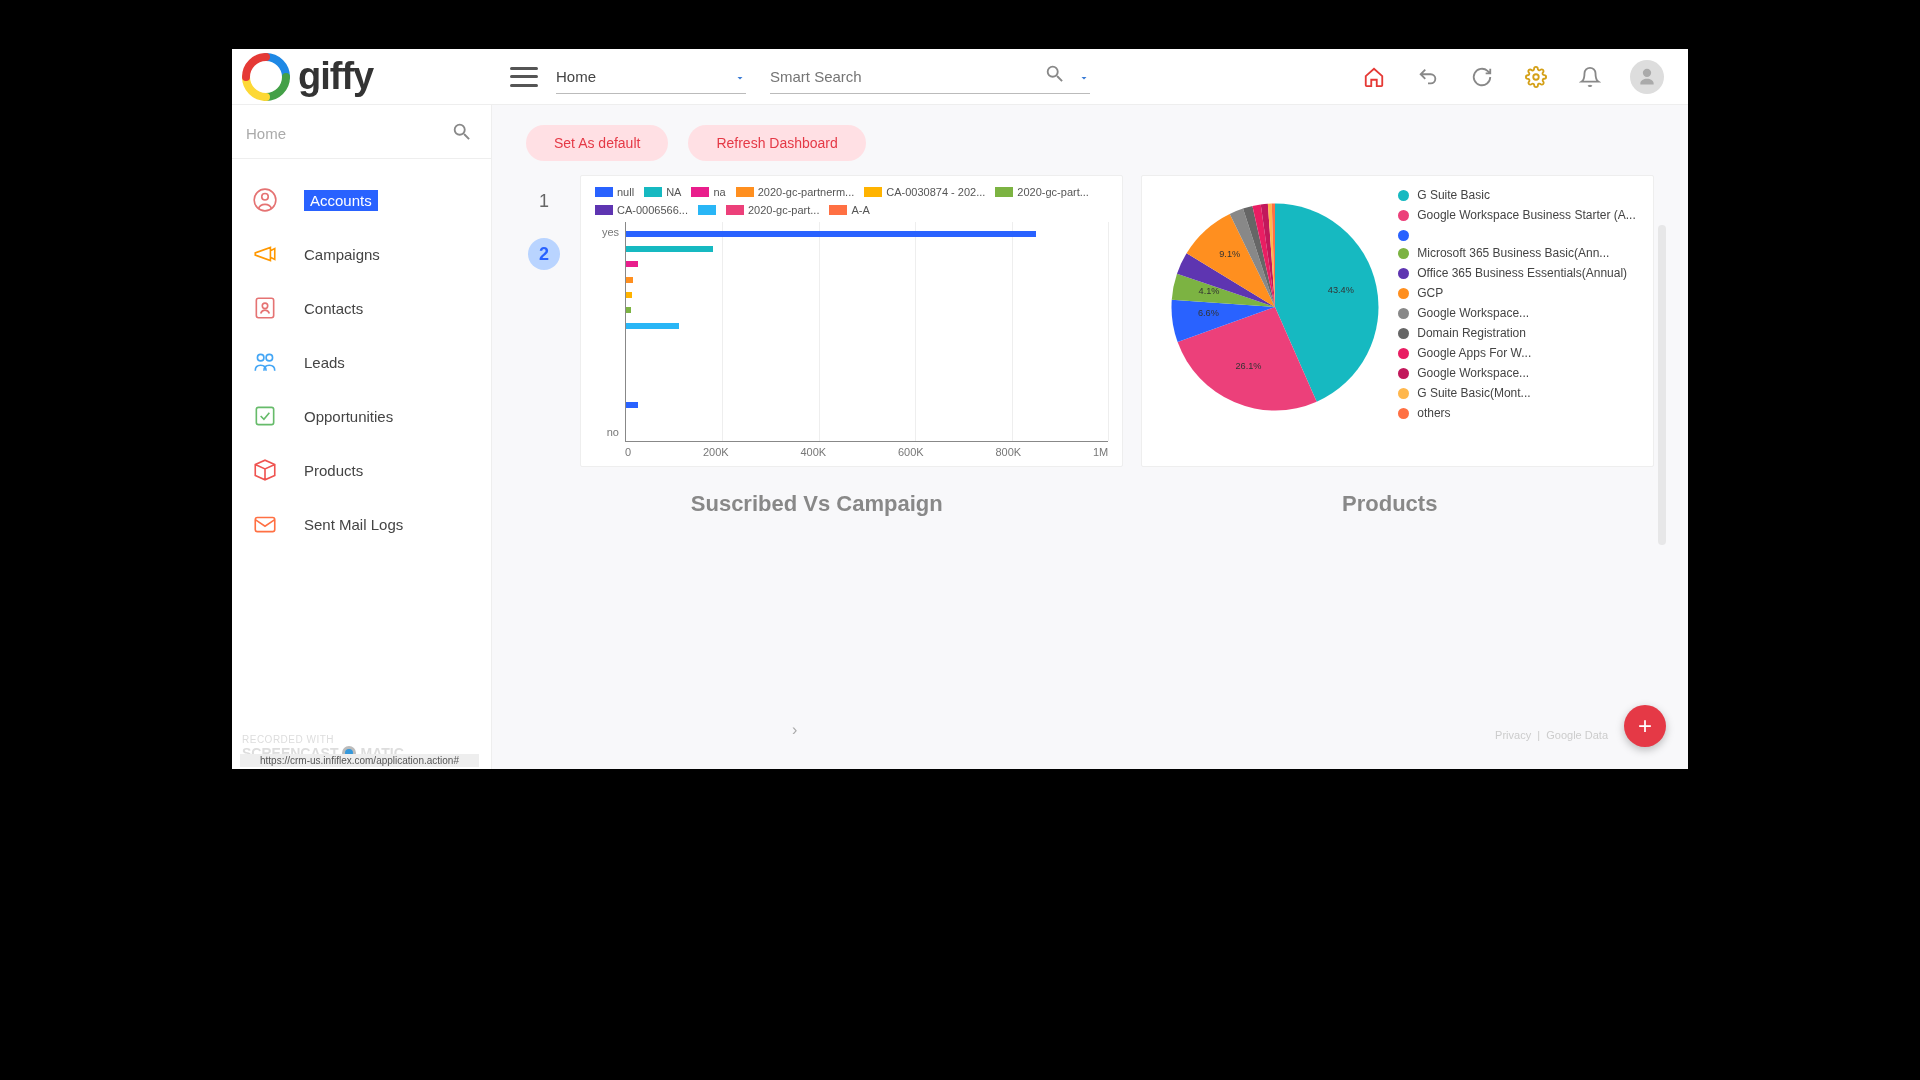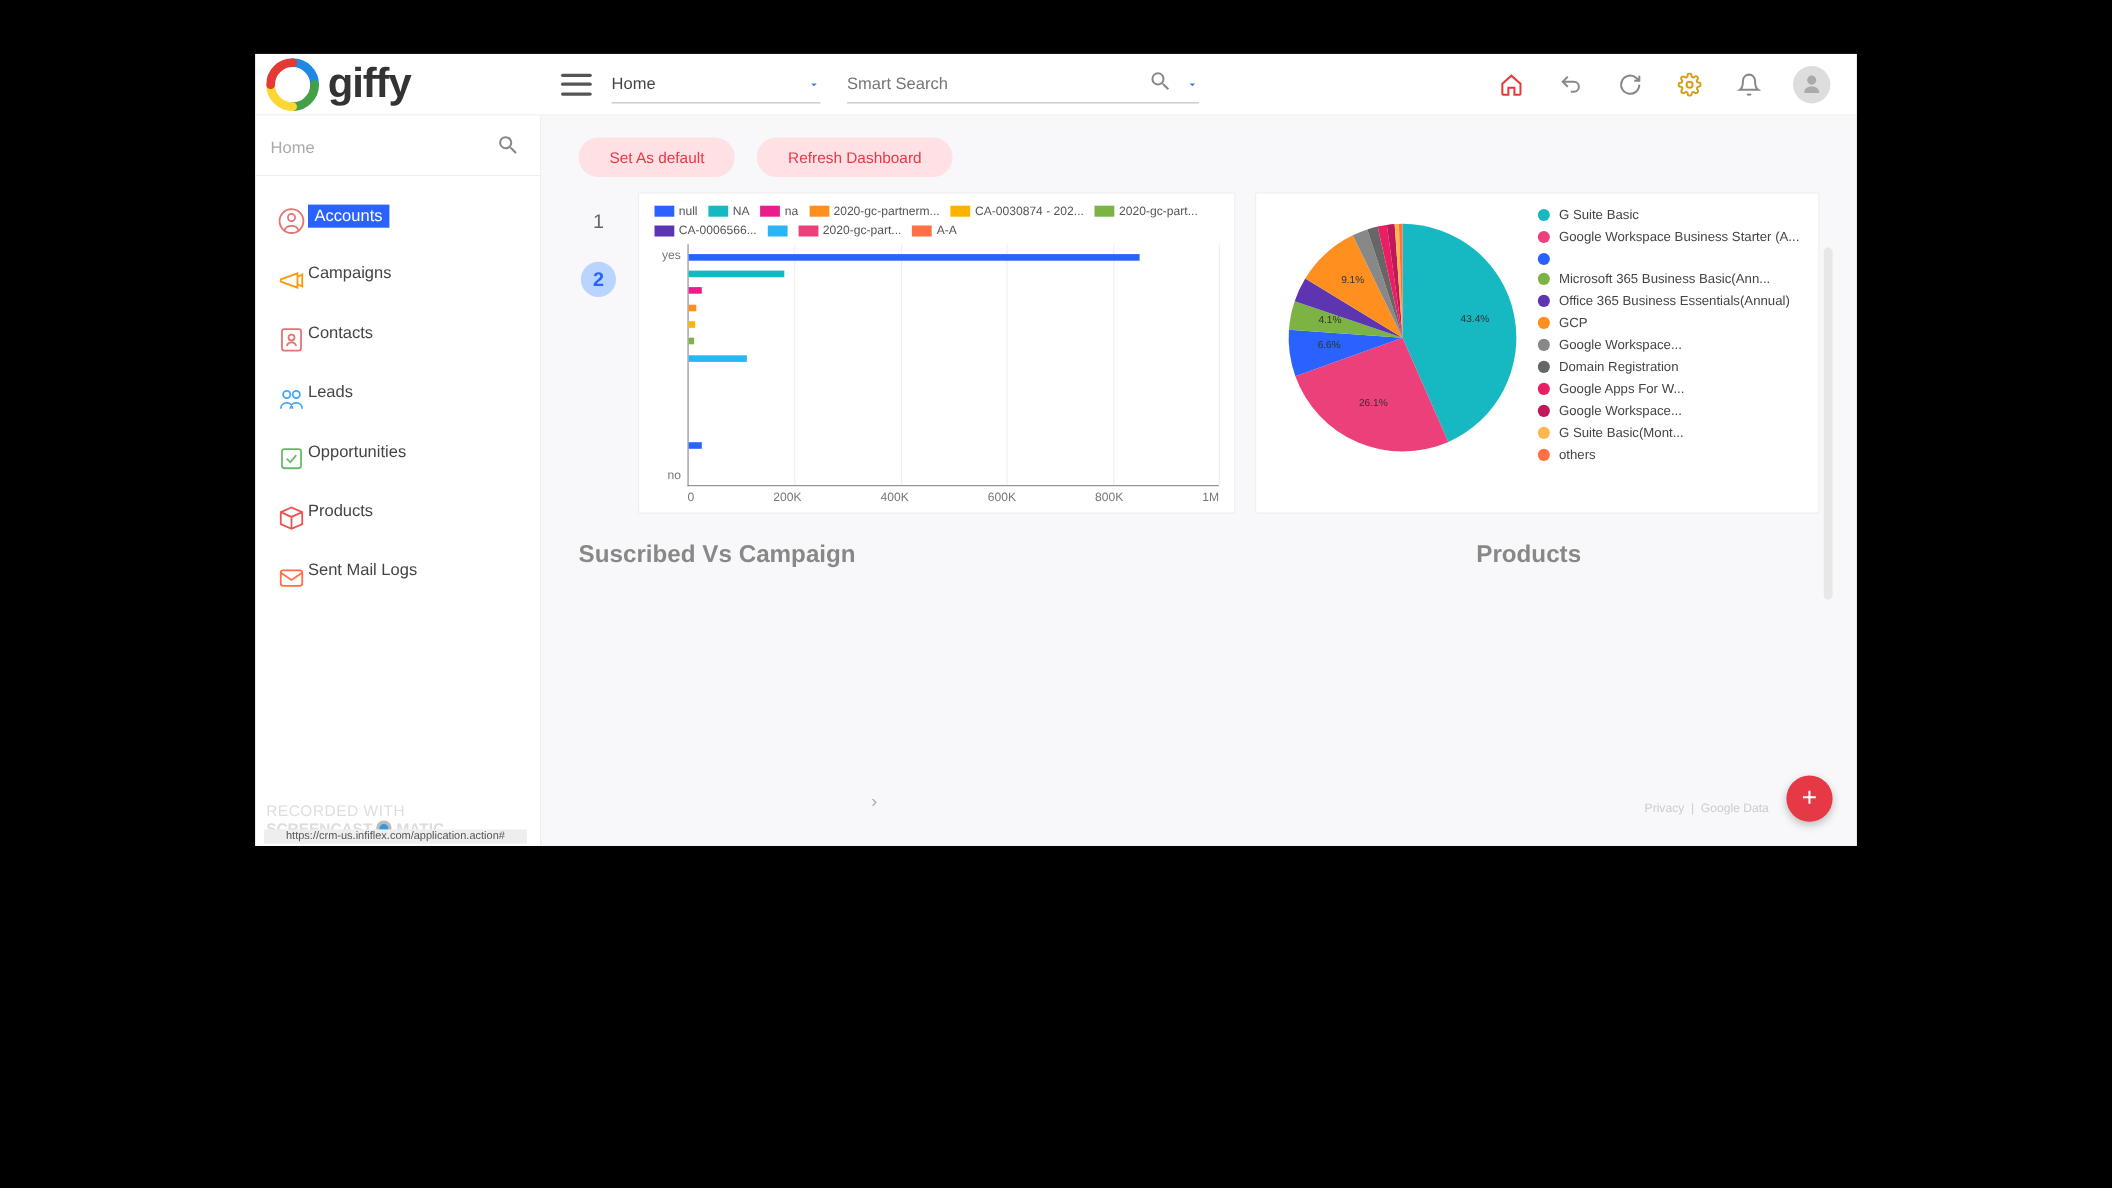--- a/index.html
+++ b/index.html
@@ -22,21 +22,21 @@
 .top-icons { margin-left: auto; display: flex; align-items: center; gap: 26px; padding-right: 24px; }
 .icon-btn { width: 28px; height: 28px; display: flex; align-items: center; justify-content: center; cursor: pointer; }
 .icon-btn svg { width: 22px; height: 22px; }
 .avatar { width: 34px; height: 34px; border-radius: 50%; background: #ddd; display: flex; align-items: center; justify-content: center; }
 .avatar svg { width: 20px; height: 20px; fill: #aaa; }
 .body { display: flex; height: calc(100% - 56px); }
 .sidebar { width: 260px; background: #fff; border-right: 1px solid #eee; padding-top: 6px; }
 .side-search { display: flex; align-items: center; justify-content: space-between; padding: 10px 18px 12px 14px; border-bottom: 1px solid #eee; }
 .side-search span { color: #aaa; font-size: 15px; }
 .side-nav { padding-top: 14px; }
-.side-item { display: flex; align-items: flex-start; padding: 12px 18px; cursor: pointer; }
+.side-item { display: flex; align-items: center; gap: 24px; padding: 12px 18px; cursor: pointer; }
 .side-icon { width: 30px; height: 30px; display: flex; align-items: center; justify-content: center; }
 .side-icon svg { width: 26px; height: 26px; }
 .side-label { font-size: 15px; color: #444; }
 .side-item.active .side-label { background: #2962ff; color: #fff; padding: 2px 6px; }
 .main { flex: 1; overflow-y: auto; background: #f8f8fa; position: relative; }
 .controls-row { display: flex; align-items: center; gap: 20px; padding: 20px 34px 4px; }
 .dash-select { flex: 0 0 530px; background: #fff; border-radius: 4px; padding: 14px 18px; font-size: 16px; color: #444; display: flex; justify-content: space-between; align-items: center; box-shadow: 0 1px 3px rgba(0,0,0,.05); cursor: pointer; }
 .pill-btn { background: #ffe0e4; color: #e53946; border: none; border-radius: 999px; padding: 10px 28px; font-size: 14px; cursor: pointer; }
 .dash-body { display: flex; padding: 10px 34px 0; gap: 18px; }
 .step-col { width: 36px; padding-top: 16px; display: flex; flex-direction: column; align-items: center; gap: 26px; }
@@ -54,25 +54,25 @@
 .plot { flex: 1; position: relative; border-left: 1px solid #888; border-bottom: 1px solid #888; }
 .grid-v { position: absolute; top: 0; bottom: 0; width: 1px; background: #eee; }
 .hbar { position: absolute; height: 6px; left: 0; }
 .x-labels { display: flex; justify-content: space-between; font-size: 11px; color: #777; padding-left: 30px; margin-top: 4px; }
 .pie-wrap { width: 230px; height: 230px; margin: 8px 0 0 4px; }
 .pie-legend { flex: 1; padding: 4px 0 0 8px; font-size: 12px; color: #444; }
 .pie-leg-item { display: flex; align-items: flex-start; gap: 8px; margin-bottom: 5px; line-height: 1.25; }
 .pie-dot { width: 11px; height: 11px; border-radius: 50%; flex-shrink: 0; margin-top: 2px; }
 .titles-row { display: flex; padding: 24px 34px 0; gap: 18px; }
 .section-title { font-size: 22px; font-weight: 600; color: #888; }
-.titles-row .left { flex: 1.1; text-align: left; }
+.titles-row .left { flex: 1.1; text-align: center; }
 .titles-row .right { flex: 1; text-align: center; }
 .fab { position: absolute; right: 22px; bottom: 22px; width: 42px; height: 42px; border-radius: 50%; background: #e53946; color: #fff; font-size: 24px; display: flex; align-items: center; justify-content: center; cursor: pointer; box-shadow: 0 3px 8px rgba(0,0,0,.25); }
 .watermark { position: absolute; left: 10px; bottom: 8px; font-size: 10px; color: #ddd; }
-.watermark .line1 { font-size: 14px; letter-spacing: .5px; }
+.watermark .line1 { font-size: 10px; letter-spacing: .5px; }
 .watermark .line2 { font-size: 14px; font-weight: 700; display: flex; align-items: center; gap: 4px; }
 .rec-dot { width: 14px; height: 14px; border-radius: 50%; background: #3498db; border: 3px solid #bbb; }
 .url-bar { position: absolute; left: 8px; bottom: 2px; font-size: 10px; background: #eee; color: #555; padding: 1px 20px; }
 .scroll-hint { position: absolute; right: 22px; top: 120px; width: 8px; height: 320px; background: #ccc; border-radius: 4px; opacity: .4; }
 .footer-link { position: absolute; right: 80px; bottom: 28px; font-size: 11px; color: #ccc; }
 .expand-caret { position: absolute; left: 300px; bottom: 30px; color: #aaa; font-size: 16px; }
 </style>
 </head>
 <body>
 

